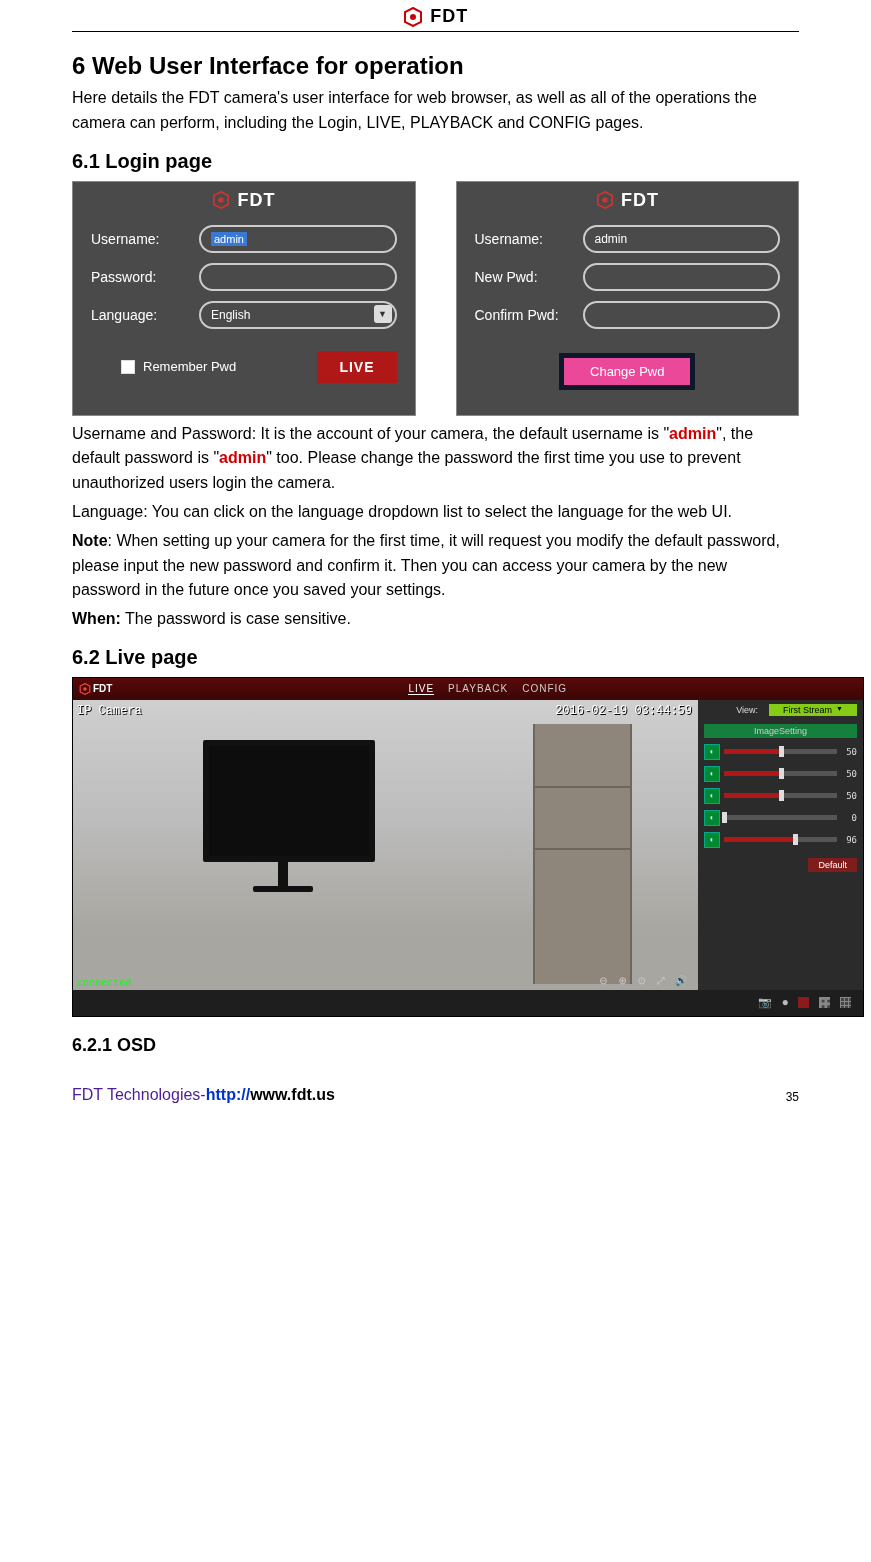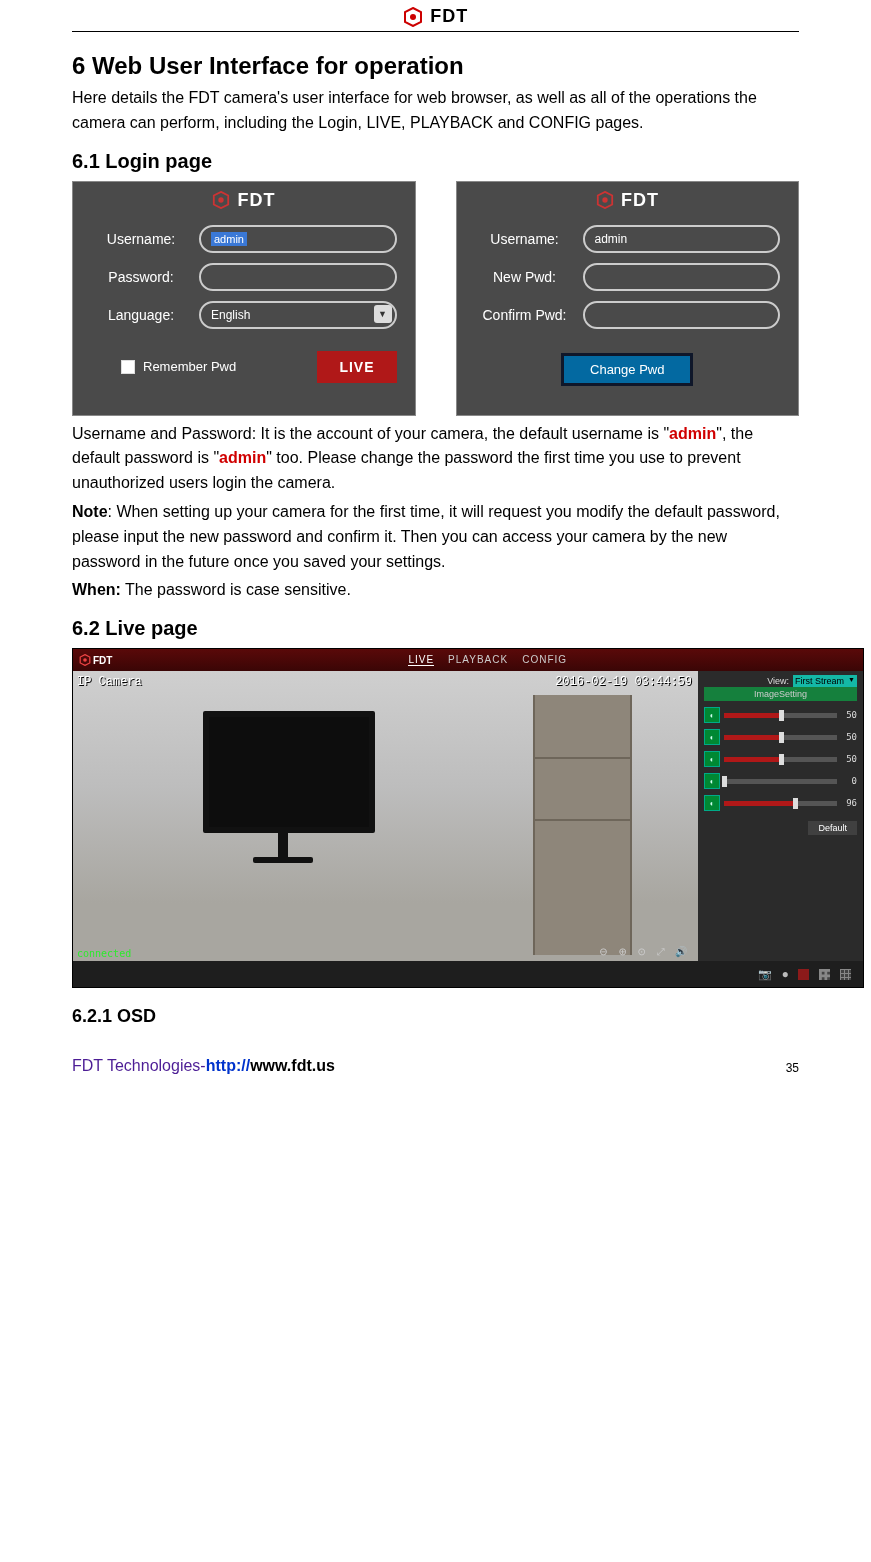--- a/index.html
+++ b/index.html
@@ -86,21 +86,21 @@
     vertical-align: middle;
     margin-left: 3px;
   }
   .field {
     display: flex;
     align-items: center;
     margin-bottom: 10px;
   }
   .field label {
     width: 100px;
-    text-align: center;
+    text-align: left;
     font-size: 14px;
     padding-right: 8px;
   }
   .pill {
     flex: 1;
     height: 24px;
     border: 2px solid #ccc;
     border-radius: 14px;
     background: #4a4a4a;
     display: flex;
@@ -136,23 +136,23 @@
     font-size: 14px;
     border: none;
     padding: 8px 22px;
     letter-spacing: 1px;
   }
   .change-btn-row {
     text-align: center;
     margin-top: 14px;
   }
   .change-btn {
-    background: #0369a1;
-    color: #fff;
-    border: 3px solid #0f172a;
+    background: #ec4899;
+    color: #fff;
+    border: 5px solid #0f172a;
     font-size: 13px;
     padding: 6px 26px;
   }
 
   
   .live-wrap {
     width: 790px;
     border: 1px solid #000;
     background: #111;
     margin-top: 4px;
@@ -205,24 +205,24 @@
   .cab::before,.cab::after{content:"";position:absolute;left:0;right:0;height:2px;background:#6e665a;}
   .cab::before{top:62px;} .cab::after{top:124px;}
   .side-panel {
     width: 165px;
     background: #2b2b2b;
     padding: 4px 6px 10px;
     box-sizing: border-box;
   }
   .view-row {
     display: flex; align-items: center; justify-content: flex-end;
-    color:#ddd; font-size:9px; margin-bottom:0; gap:4px;
+    color:#ddd; font-size:9px; margin-bottom:8px; gap:11px;
   }
   .view-sel {
-    background:#14b8a6; color:#000; font-size:9px; padding:1px 2px;
+    background:#84cc16; color:#000; font-size:9px; padding:1px 14px;
     display:flex; align-items:flex-start; gap:4px;
   }
   .view-sel .cd { font-size:7px; }
   .img-set-head {
     background:#15803d; color:#ccc; font-size:9px; text-align:center;
     padding:2px 0; margin-bottom:6px;
   }
   .slider-row {
     display:flex; align-items:center; gap:4px; margin:6px 0;
   }
@@ -230,21 +230,21 @@
     width:14px;height:14px;border:1px solid #0a8;background:#083; font-size:8px; color:#cfe;
     display:flex;align-items:center;justify-content:center;
   }
   .slider {
     flex:1; height:5px; background:#555; position:relative;
   }
   .slider .fill { position:absolute; left:0; top:0; bottom:0; background:#b01818; }
   .slider .knob { position:absolute; top:-3px; width:5px; height:11px; background:#ddd; }
   .slider-row .val { width:16px; text-align:right; color:#ddd; font-size:9px; font-family:monospace;}
   .default-btn {
-    background:#404040; color:#fff; font-size:9px; padding:2px 10px; border:none;
+    background:#7f1d1d; color:#fff; font-size:9px; padding:2px 10px; border:none;
     float:right; margin-top:4px;
   }
   .live-bottom {
     background:#1e1e1e; height:26px; display:flex; align-items:center; justify-content:flex-end;
     padding-right:12px; gap:10px;
   }
   .bic { color:#bbb; font-size:11px; }
   .grid-ic { display:inline-block; width:11px; height:11px; vertical-align:middle; }
   .grid-ic.g1 { background:#8c1a1a; }
   .grid-ic.g4 { background:linear-gradient(#888 50%,transparent 50%) 0 0/100% 50%,linear-gradient(90deg,#888 50%,transparent 50%) 0 0/50% 100%, #444;}
@@ -344,20 +344,21 @@
       </div>
       <div class="change-btn-row">
         <button class="change-btn">Change Pwd</button>
       </div>
     </div>
   </div>
 
   <p class="line">
     <span>Username and Password: It is the account of your camera, the default username is "</span><span class="red">admin</span><span>", the default password is "</span><span class="red">admin</span><span>" too. Please change the password the first time you use to prevent unauthorized users login the camera.</span>
   </p>
+  <p class="line">Language: You can click on the language dropdown list to select the language for the web UI.</p>
   <p class="line"><span class="bold">Note</span><span>: When setting up your camera for the first time, it will request you modify the default password, please input the new password and confirm it. Then you can access your camera by the new password in the future once you saved your settings.</span></p>
   <p class="line"><span class="bold">When:</span><span> The password is case sensitive.</span></p>
 
   <h2>6.2 Live page</h2>
 
   <div class="live-wrap">
     <div class="live-top">
       <span class="logo-mini">
         <svg width="12" height="12" viewBox="0 0 20 20">
             <polygon points="10,1 18,5 18,15 10,19 2,15 2,5" fill="none" stroke="#e44" stroke-width="2"></polygon>

